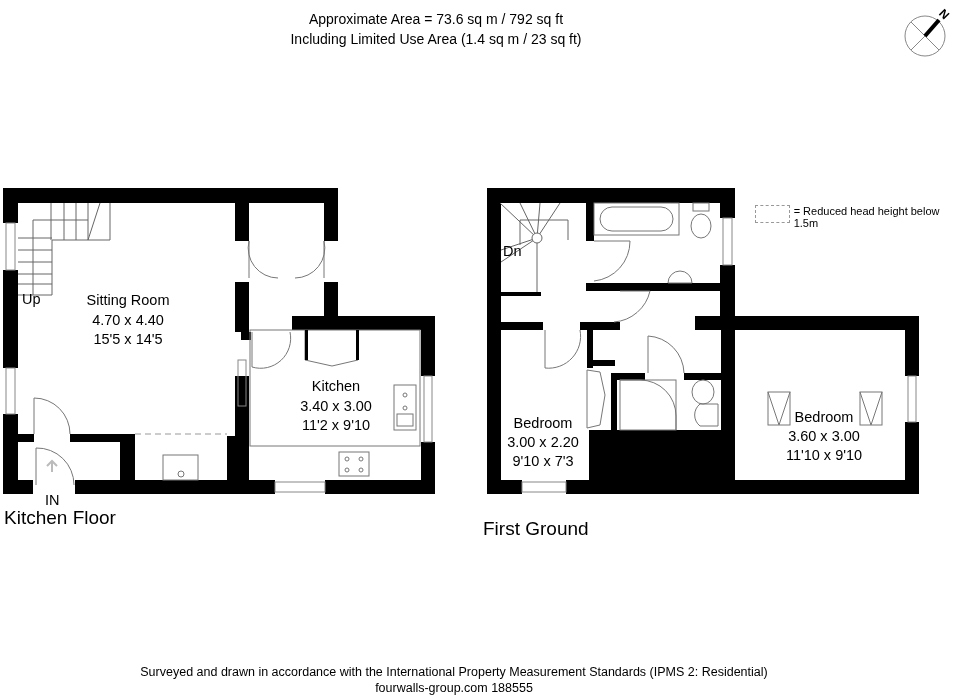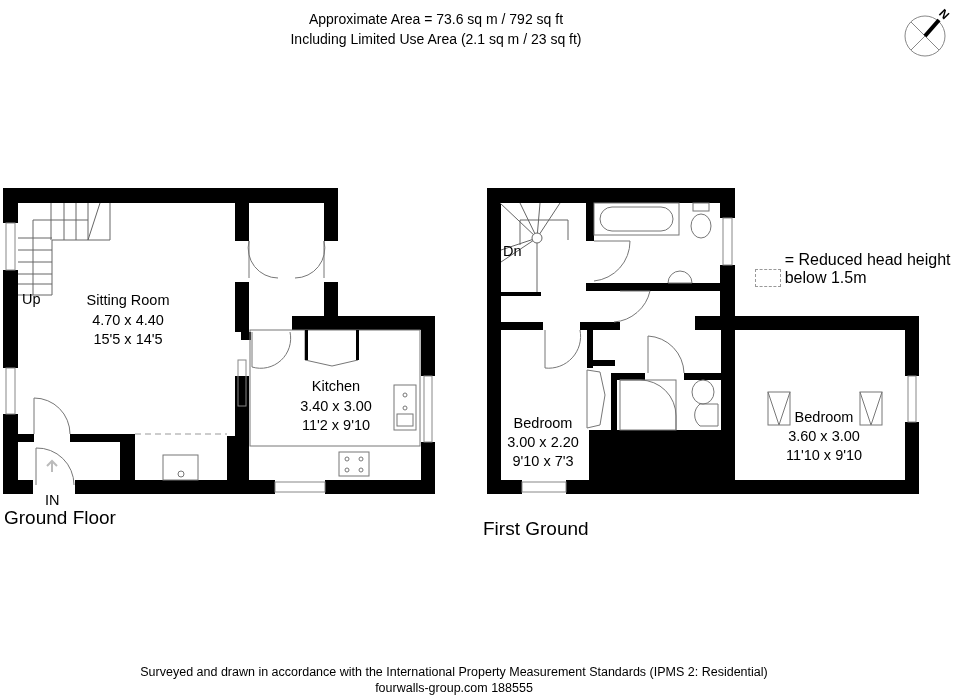--- a/index.html
+++ b/index.html
@@ -3,28 +3,28 @@
 <meta charset="utf-8">
 <style>
   html, body { margin: 0; padding: 0; background: #ffffff; }
   body { width: 960px; height: 697px; position: relative; overflow: hidden; font-family: "Liberation Sans", sans-serif; color: #000; }
   .hdr { position: absolute; left: 0; width: 872px; text-align: center; font-size: 14px; line-height: 18px; }
   .plan { position: absolute; left: 0; top: 0; }
   .svg-text { font-family: "Liberation Sans", sans-serif; fill: #000; }
   .room-label { font-size: 14.5px; }
   .floor-label { position: absolute; font-size: 19px; }
   .foot { position: absolute; left: 0; width: 908px; text-align: center; font-size: 12.5px; line-height: 16px; }
-  .legend { position: absolute; left: 755px; top: 205px; display: flex; align-items: flex-end; font-size: 16px; margin-top: 46px; }
+  .legend { position: absolute; left: 755px; top: 205px; display: flex; align-items: flex-start; font-size: 11px; }
   .legend-box { width: 34px; height: 16px; border: 1px dashed #999; margin-right: 4px; }
 </style>
 </head>
 <body>
 
 <div class="hdr" style="top:10px;">Approximate Area = 73.6 sq m / 792 sq ft</div>
-<div class="hdr" style="top:30px;">Including Limited Use Area (2.1 sq m / 23 sq ft)</div>
+<div class="hdr" style="top:30px;">Including Limited Use Area (1.4 sq m / 23 sq ft)</div>
 
 <svg class="plan" width="960" height="697" viewBox="0 0 960 697">
 
   <g>
     <circle cx="925" cy="36" r="20" fill="none" stroke="#888" stroke-width="1"></circle>
     <line x1="911" y1="22" x2="939" y2="50" stroke="#888" stroke-width="1"></line>
     <line x1="911" y1="50" x2="939" y2="22" stroke="#888" stroke-width="1"></line>
     <line x1="925" y1="36" x2="939" y2="20" stroke="#000" stroke-width="4"></line>
     <text x="940" y="18" class="svg-text" font-size="12" font-weight="bold" transform="rotate(45 944 14)">N</text>
   </g>
@@ -199,17 +199,17 @@
       <text x="824" y="460" text-anchor="middle" class="svg-text room-label">11'10 x 9'10</text>
     </g>
   </g>
 </svg>
 
 <div class="legend">
   <div class="legend-box"></div>
   <span>= Reduced head height below 1.5m</span>
 </div>
 
-<div class="floor-label" style="left:4px; top:507px;">Ground Floor</div>
+<div class="floor-label" style="left:4px; top:507px;">Kitchen Floor</div>
 <div class="floor-label" style="left:483px; top:518px;">First Ground</div>
 
 <div class="foot" style="top:664px;">Surveyed and drawn in accordance with the International Property Measurement Standards (IPMS 2: Residential)</div>
 <div class="foot" style="top:680px;">fourwalls-group.com 188555</div>
 
 </body></html>

